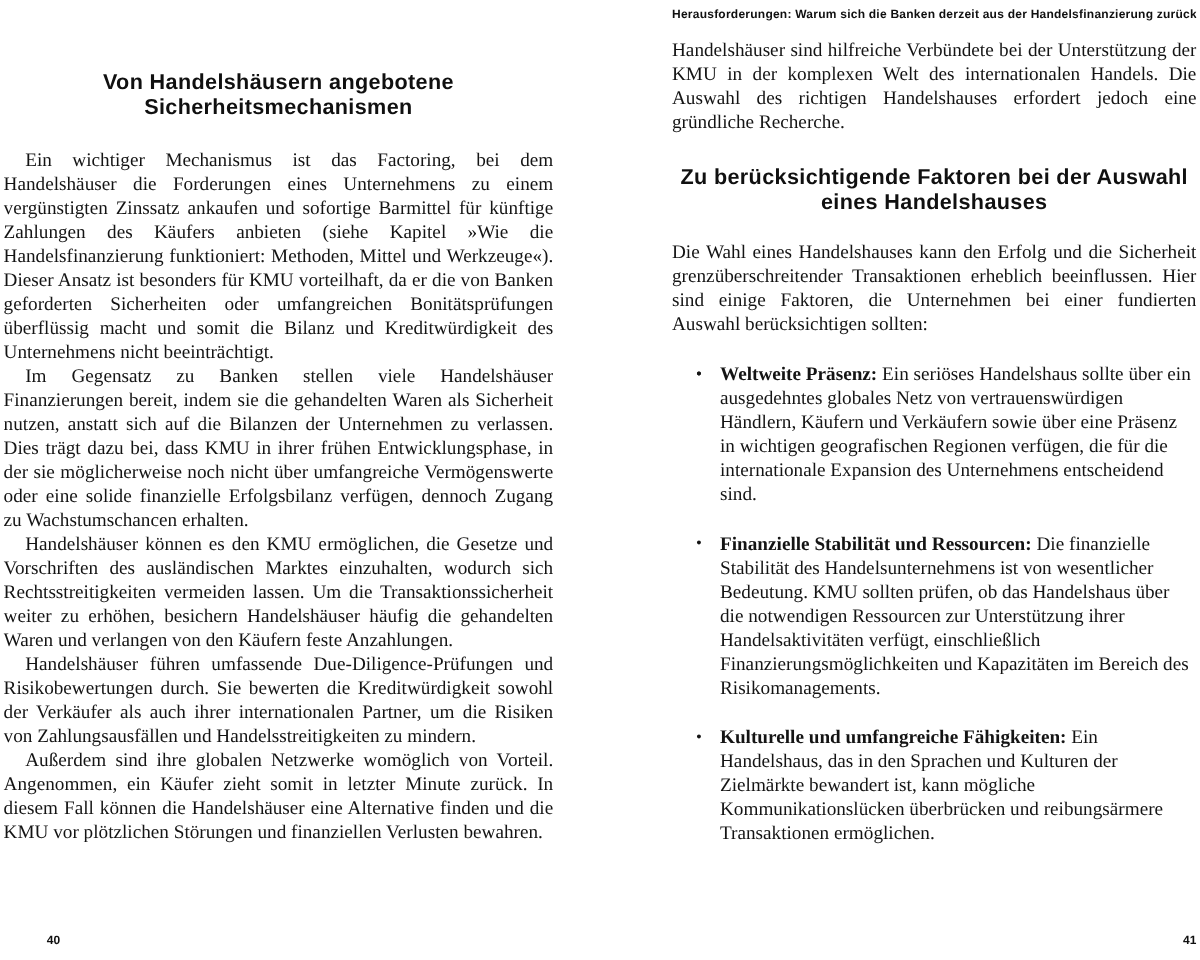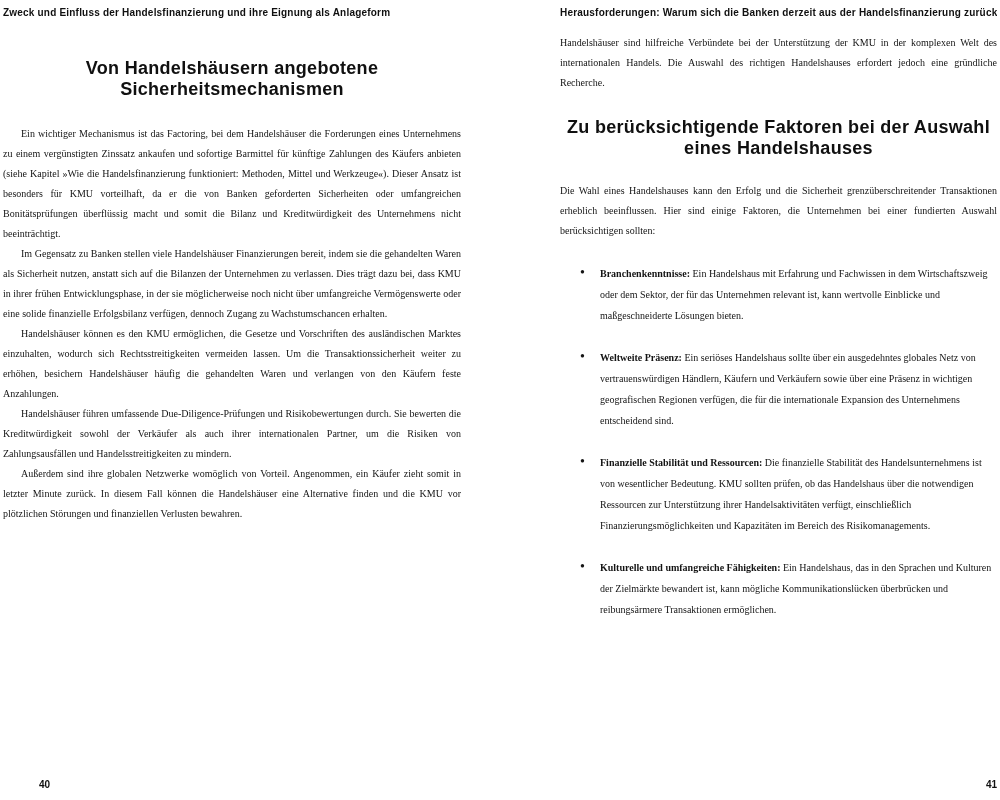--- a/index.html
+++ b/index.html
@@ -58,21 +58,21 @@
   .page-left .section-heading {
     margin-top: 58px;
     margin-bottom: 24px;
   }
   .page-right .section-heading {
     margin-top: 24px;
     margin-bottom: 22px;
   }
 
   .body-text {
-    font-size: 10px;
+    font-size: 16px;
     line-height: 20px;
     text-align: justify;
     margin: 0;
     hyphens: auto;
     -webkit-hyphens: auto;
   }
   .indent { text-indent: 18px; }
   .intro  { margin-top: 33px; }
 
   .bullet-list {
@@ -105,21 +105,20 @@
   }
   .pn-left  { left: 0; }
   .pn-right { right: 0; }
 </style>
 </head>
 <body>
 
 <div class="spread">
 
   <div class="page page-left">
-    <div class="running-head rh-left">Zweck und Einfluss der Handelsfinanzierung und ihre Eignung als Anlageform</div>
 
     <h2 class="section-heading">Von Handelshäusern angebotene Sicherheitsmechanismen</h2>
 
     <p class="body-text indent">Ein wichtiger Mechanismus ist das Factoring, bei dem Handelshäuser die Forderungen eines Unternehmens zu einem vergünstigten Zinssatz ankaufen und sofortige Barmittel für künftige Zahlungen des Käufers anbieten (siehe Kapitel »Wie die Handelsfinanzierung funktioniert: Methoden, Mittel und Werkzeuge«). Dieser Ansatz ist besonders für KMU vorteilhaft, da er die von Banken geforderten Sicherheiten oder umfangreichen Bonitätsprüfungen überflüssig macht und somit die Bilanz und Kreditwürdigkeit des Unternehmens nicht beeinträchtigt.</p>
     <p class="body-text indent">Im Gegensatz zu Banken stellen viele Handelshäuser Finanzierungen bereit, indem sie die gehandelten Waren als Sicherheit nutzen, anstatt sich auf die Bilanzen der Unternehmen zu verlassen. Dies trägt dazu bei, dass KMU in ihrer frühen Entwicklungsphase, in der sie möglicherweise noch nicht über umfangreiche Vermögenswerte oder eine solide finanzielle Erfolgsbilanz verfügen, dennoch Zugang zu Wachstumschancen erhalten.</p>
     <p class="body-text indent">Handelshäuser können es den KMU ermöglichen, die Gesetze und Vorschriften des ausländischen Marktes einzuhalten, wodurch sich Rechtsstreitigkeiten vermeiden lassen. Um die Transaktionssicherheit weiter zu erhöhen, besichern Handelshäuser häufig die gehandelten Waren und verlangen von den Käufern feste Anzahlungen.</p>
     <p class="body-text indent">Handelshäuser führen umfassende Due-Diligence-Prüfungen und Risikobewertungen durch. Sie bewerten die Kreditwürdigkeit sowohl der Verkäufer als auch ihrer internationalen Partner, um die Risiken von Zahlungsausfällen und Handelsstreitigkeiten zu mindern.</p>
     <p class="body-text indent">Außerdem sind ihre globalen Netzwerke womöglich von Vorteil. Angenommen, ein Käufer zieht somit in letzter Minute zurück. In diesem Fall können die Handelshäuser eine Alternative finden und die KMU vor plötzlichen Störungen und finanziellen Verlusten bewahren.</p>
 
     <div class="page-number pn-left">40</div>
@@ -130,21 +129,20 @@
 
     <p class="body-text intro">Handelshäuser sind hilfreiche Verbündete bei der Unterstützung der KMU in der komplexen Welt des internationalen Handels. Die Auswahl des richtigen Handelshauses erfordert jedoch eine gründliche Recherche.</p>
 
     <h2 class="section-heading">Zu berücksichtigende Faktoren bei der Auswahl eines Handelshauses</h2>
 
     <p class="body-text">Die Wahl eines Handelshauses kann den Erfolg und die Sicherheit grenzüberschreitender Transaktionen erheblich beeinflussen. Hier sind einige Faktoren, die Unternehmen bei einer fundierten Auswahl berücksichtigen sollten:</p>
 
     <ul class="bullet-list">
       <li class="bullet-item">
         <span class="bullet-marker">•</span>
-        <span class="body-text"><strong class="bullet-lead">Branchenkenntnisse:</strong> <span>Ein Handelshaus mit Erfahrung und Fachwissen in dem Wirtschaftszweig oder dem Sektor, der für das Unternehmen relevant ist, kann wertvolle Einblicke und maßgeschneiderte Lösungen bieten.</span></span>
       </li>
       <li class="bullet-item">
         <span class="bullet-marker">•</span>
         <span class="body-text"><strong class="bullet-lead">Weltweite Präsenz:</strong> <span>Ein seriöses Handelshaus sollte über ein ausgedehntes globales Netz von vertrauenswürdigen Händlern, Käufern und Verkäufern sowie über eine Präsenz in wichtigen geografischen Regionen verfügen, die für die internationale Expansion des Unternehmens entscheidend sind.</span></span>
       </li>
       <li class="bullet-item">
         <span class="bullet-marker">•</span>
         <span class="body-text"><strong class="bullet-lead">Finanzielle Stabilität und Ressourcen:</strong> <span>Die finanzielle Stabilität des Handelsunternehmens ist von wesentlicher Bedeutung. KMU sollten prüfen, ob das Handelshaus über die notwendigen Ressourcen zur Unterstützung ihrer Handelsaktivitäten verfügt, einschließlich Finanzierungsmöglichkeiten und Kapazitäten im Bereich des Risikomanagements.</span></span>
       </li>
       <li class="bullet-item">

